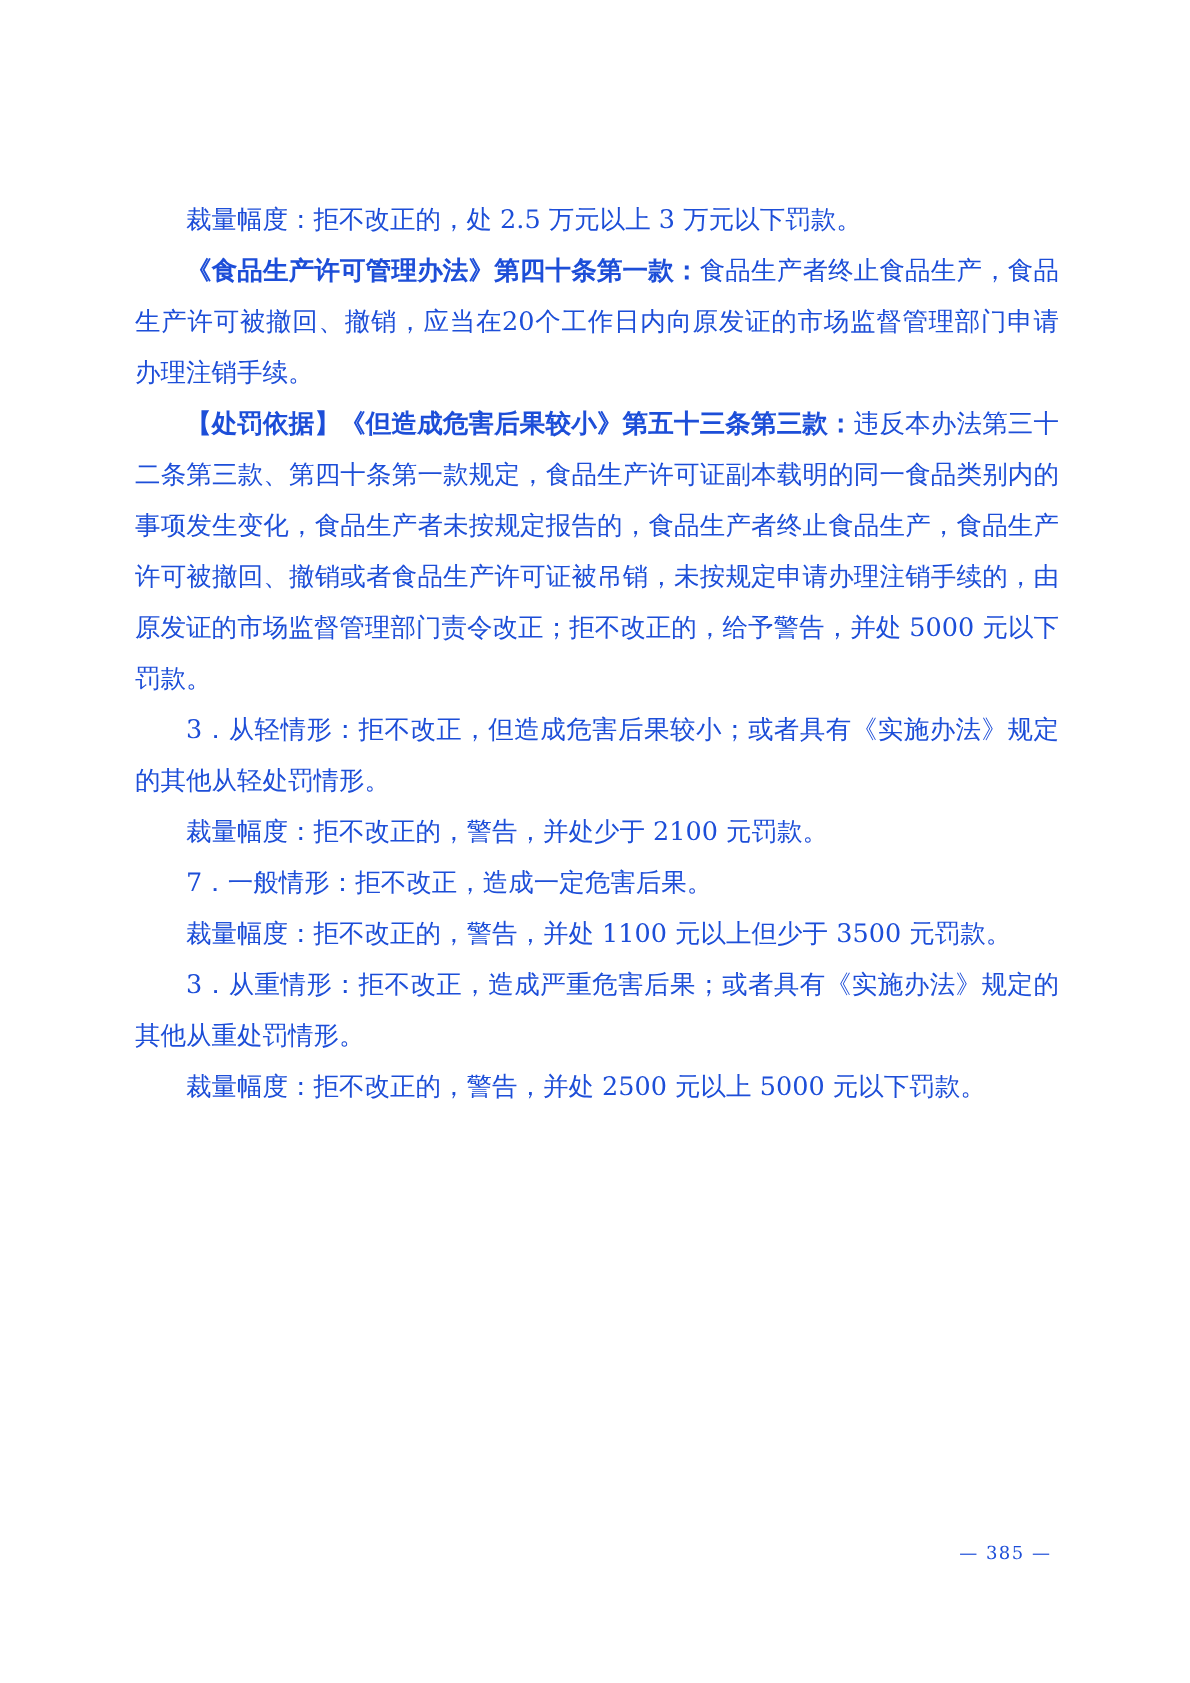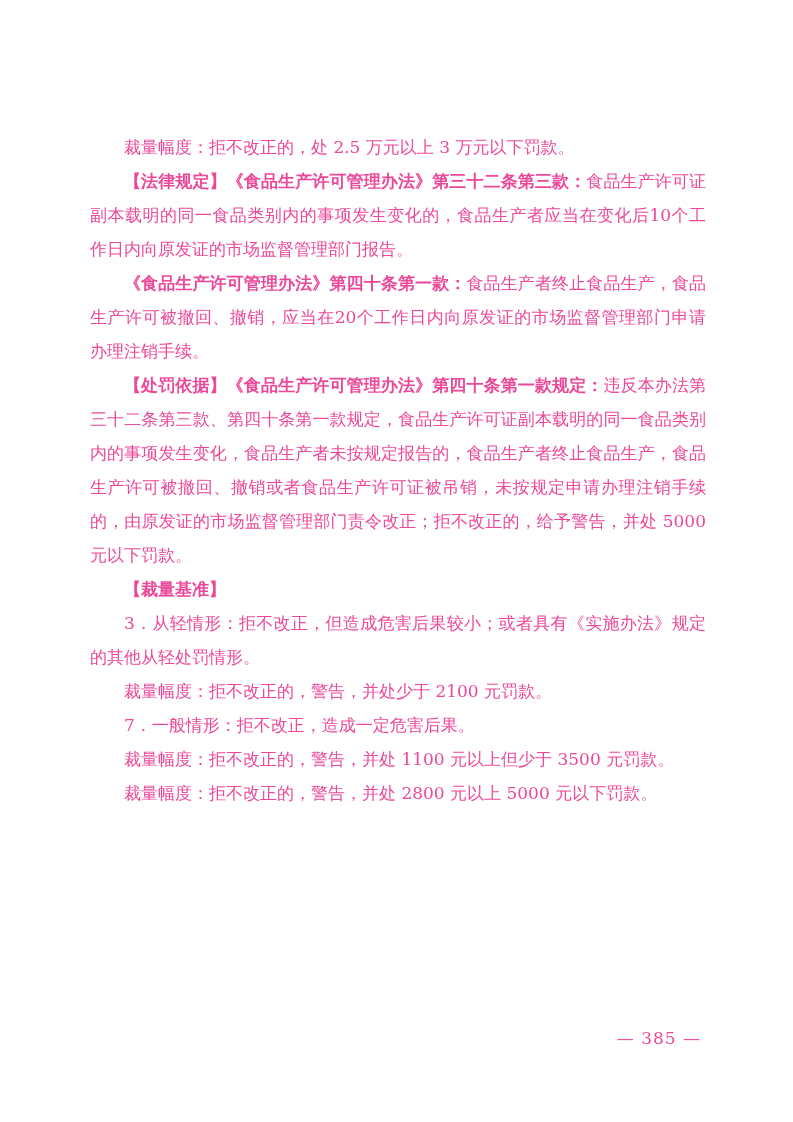--- a/index.html
+++ b/index.html
@@ -5,21 +5,21 @@
   html, body {
     margin: 0;
     padding: 0;
     background: #ffffff;
   }
   .page {
     position: relative;
     width: 793px;
     height: 1122px;
     background: #ffffff;
-    color: #ec4899;
+    color: #1d4ed8;
     font-family: "DejaVu Serif", "Liberation Serif", serif;
     overflow: hidden;
   }
   .content {
     position: absolute;
     left: 90px;
     top: 130px;
     width: 616px;
     font-size: 17px;
     line-height: 34px;
@@ -29,35 +29,34 @@
     margin: 0;
     text-indent: 2em;
   }
   .para .bold {
     font-weight: 700;
   }
   .page-number {
     position: absolute;
     right: 92px;
     top: 1028px;
-    font-size: 17px;
+    font-size: 12px;
     letter-spacing: 1px;
     white-space: nowrap;
   }
 </style>
 </head>
 <body>
 
 <div class="page">
   <div class="content" id="content">
       <p class="para"><span>裁量幅度：拒不改正的，处 2.5 万元以上 3 万元以下罚款。</span></p>
-      <p class="para"><span class="bold">【法律规定】《食品生产许可管理办法》第三十二条第三款：</span><span>食品生产许可证副本载明的同一食品类别内的事项发生变化的，食品生产者应当在变化后10个工作日内向原发证的市场监督管理部门报告。</span></p>
       <p class="para"><span class="bold">《食品生产许可管理办法》第四十条第一款：</span><span>食品生产者终止食品生产，食品生产许可被撤回、撤销，应当在20个工作日内向原发证的市场监督管理部门申请办理注销手续。</span></p>
-      <p class="para"><span class="bold">【处罚依据】《食品生产许可管理办法》第四十条第一款规定：</span><span>违反本办法第三十二条第三款、第四十条第一款规定，食品生产许可证副本载明的同一食品类别内的事项发生变化，食品生产者未按规定报告的，食品生产者终止食品生产，食品生产许可被撤回、撤销或者食品生产许可证被吊销，未按规定申请办理注销手续的，由原发证的市场监督管理部门责令改正；拒不改正的，给予警告，并处 5000 元以下罚款。</span></p>
-      <p class="para"><span class="bold">【裁量基准】</span></p>
+      <p class="para"><span class="bold">【处罚依据】《但造成危害后果较小》第五十三条第三款：</span><span>违反本办法第三十二条第三款、第四十条第一款规定，食品生产许可证副本载明的同一食品类别内的事项发生变化，食品生产者未按规定报告的，食品生产者终止食品生产，食品生产许可被撤回、撤销或者食品生产许可证被吊销，未按规定申请办理注销手续的，由原发证的市场监督管理部门责令改正；拒不改正的，给予警告，并处 5000 元以下罚款。</span></p>
       <p class="para"><span>3．从轻情形：拒不改正，但造成危害后果较小；或者具有《实施办法》规定的其他从轻处罚情形。</span></p>
       <p class="para"><span>裁量幅度：拒不改正的，警告，并处少于 2100 元罚款。</span></p>
       <p class="para"><span>7．一般情形：拒不改正，造成一定危害后果。</span></p>
       <p class="para"><span>裁量幅度：拒不改正的，警告，并处 1100 元以上但少于 3500 元罚款。</span></p>
-      <p class="para"><span>裁量幅度：拒不改正的，警告，并处 2800 元以上 5000 元以下罚款。</span></p>
+      <p class="para"><span>3．从重情形：拒不改正，造成严重危害后果；或者具有《实施办法》规定的其他从重处罚情形。</span></p>
+      <p class="para"><span>裁量幅度：拒不改正的，警告，并处 2500 元以上 5000 元以下罚款。</span></p>
     </div>
   <div class="page-number">— 385 —</div>
 </div>
 
 </body></html>

